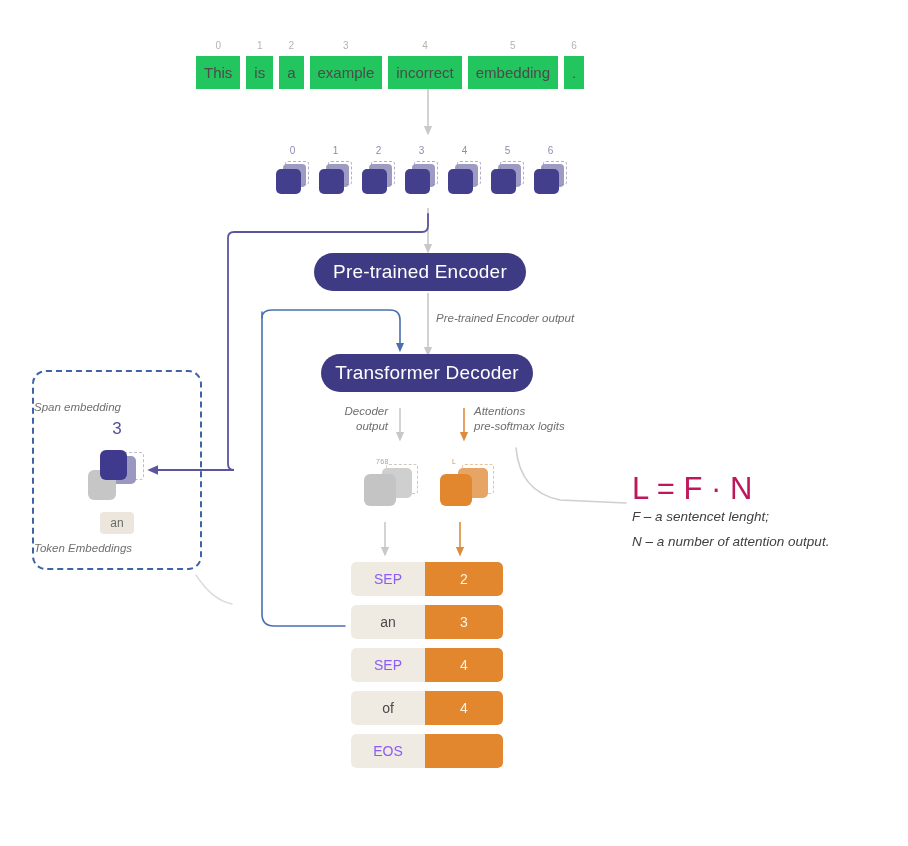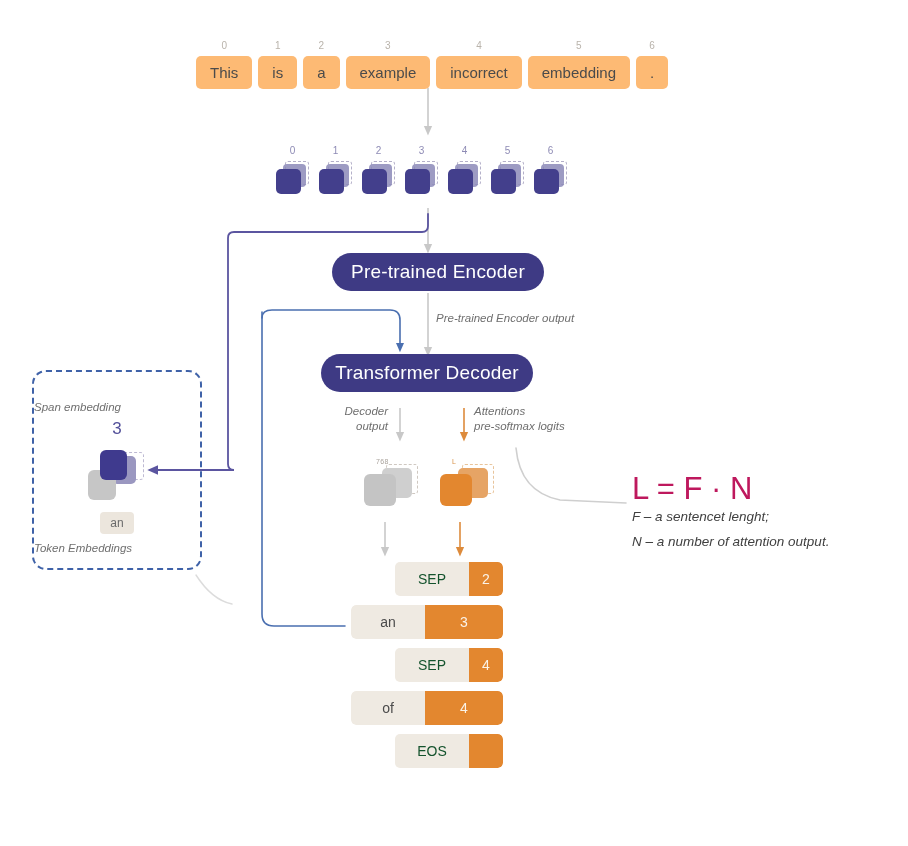--- a/index.html
+++ b/index.html
@@ -44,26 +44,26 @@
     align-items: center;
   }
   .tok-idx {
     font-size: 10px;
     color: #b9b3ab;
     line-height: 10px;
     margin-bottom: 5px;
     font-family: "Liberation Sans", sans-serif;
   }
   .tok-chip {
-    background: #fdba74;
-    border-radius: 5px;
+    background: #22c55e;
+    border-radius: 0;
     color: #4b4b4b;
     font-size: 15px;
     line-height: 15px;
-    padding: 9px 14px;
+    padding: 9px 8px;
     text-align: center;
     white-space: nowrap;
   }
 
   
   #embed-row {
     position: absolute;
     left: 276px;
     top: 146px;
     display: flex;
@@ -191,21 +191,21 @@
   }
   .out-tok {
     flex: 0 0 74px;
     background: #efeae2;
     display: flex;
     align-items: center;
     justify-content: center;
     font-size: 14px;
     border-radius: 5px 0 0 5px;
   }
-  .out-tok.muted { color: #14532d; margin-left: 44px; }
+  .out-tok.muted { color: #8b5cf6; }
   .out-tok.strong { color: #4b4b4b; }
   .out-val {
     flex: 1 1 auto;
     background: #e3872f;
     display: flex;
     align-items: center;
     justify-content: center;
     color: #fbf3e8;
     font-size: 14px;
     border-radius: 0 5px 5px 0;
@@ -445,21 +445,21 @@
     <div class="emb-wrap">
       <div class="emb-idx">6</div>
       <div class="cube-stack">
         <div class="cube-ghost"></div>
           <div class="cube-mid"></div>
           <div class="cube-front"></div>
       </div>
     </div>
   </div>
 
-  <div class="pill" style="left:332px; top:253px; width:212px;">Pre-trained Encoder</div>
+  <div class="pill" style="left:314px; top:253px; width:212px;">Pre-trained Encoder</div>
 
   <div class="pill" style="left:321px; top:354px; width:212px;">Transformer Decoder</div>
 
   <div class="note" style="left:436px; top:311px;">Pre-trained Encoder output</div>
 
   <div class="note" style="left:336px; top:404px; text-align:right; width:52px;">Decoder</div>
   <div class="note" style="left:336px; top:419px; text-align:right; width:52px;">output</div>
 
   <div class="note" style="left:474px; top:404px;">Attentions</div>
   <div class="note" style="left:474px; top:419px;">pre-softmax logits</div>

